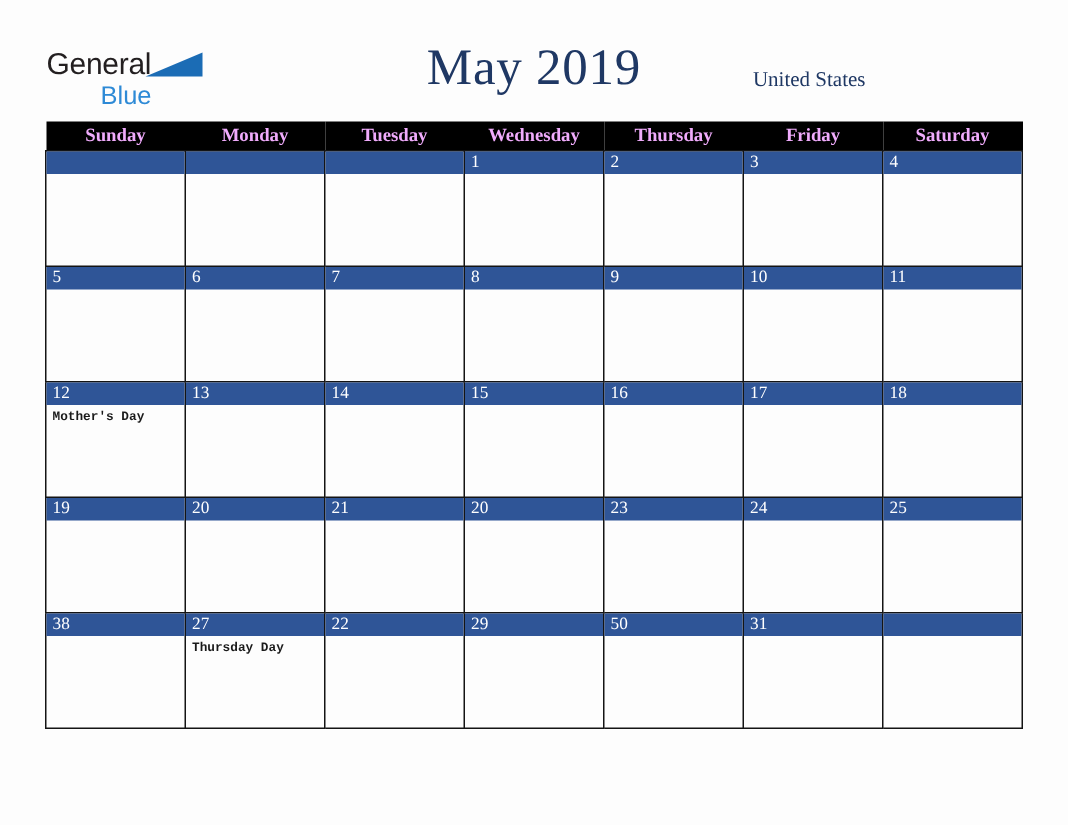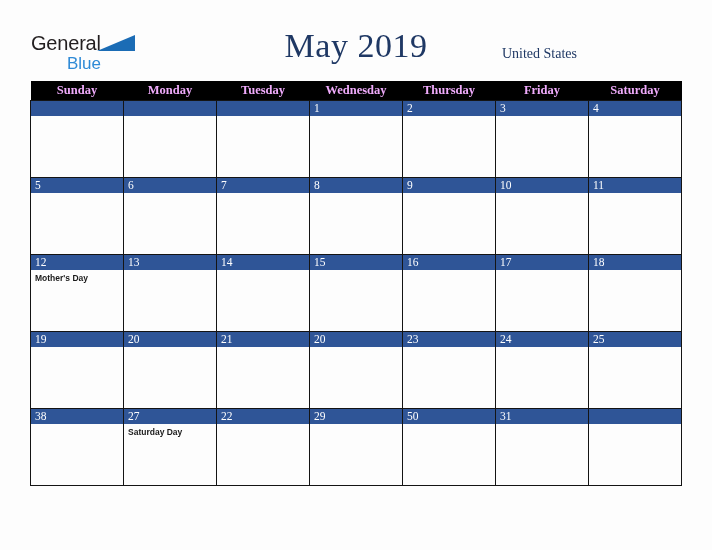--- a/index.html
+++ b/index.html
@@ -134,21 +134,21 @@
     box-sizing: border-box;
     overflow: hidden;
     white-space: nowrap;
   }
 
   .events {
     padding: 3px 3px 0 4px;
   }
 
   .event {
-    font-family: Liberation Sans, sans-serif;
+    font-family: Liberation Mono, monospace;
     font-size: 8.5px;
     color: #1a1a1a;
     line-height: 11px;
     font-weight: bold;
     white-space: nowrap;
   }
 </style>
 </head>
 <body>
 
@@ -362,21 +362,21 @@
           <td>
             <div class="daycell">
               <div class="datebar">38</div>
               <div class="events"></div>
             </div>
           </td>
           <td>
             <div class="daycell">
               <div class="datebar">27</div>
               <div class="events">
-                <div class="event">Saturday Day</div>
+                <div class="event">Thursday Day</div>
               </div>
             </div>
           </td>
           <td>
             <div class="daycell">
               <div class="datebar">22</div>
               <div class="events"></div>
             </div>
           </td>
           <td>

